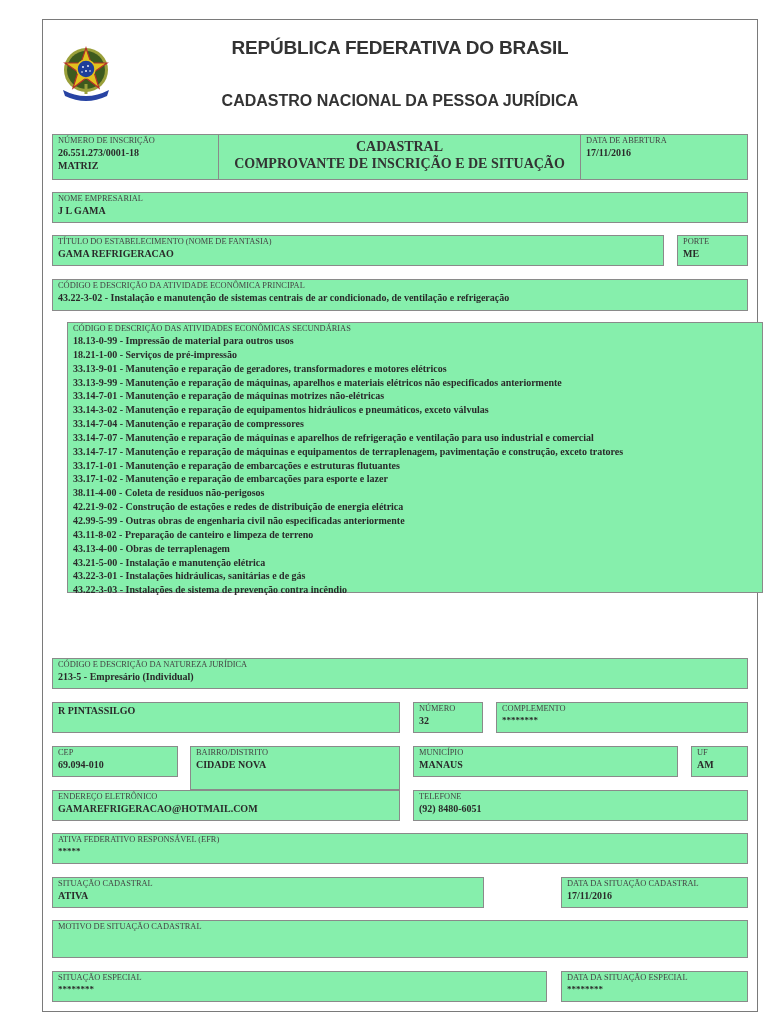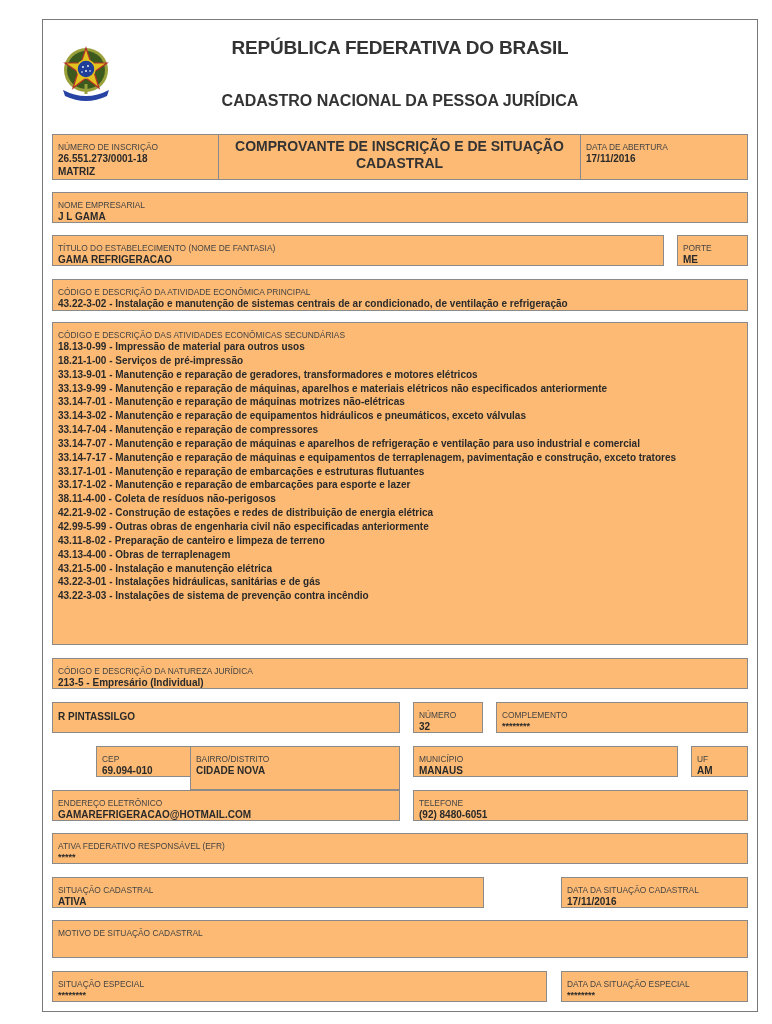--- a/index.html
+++ b/index.html
@@ -6,21 +6,21 @@
     body { width: 772px; height: 1024px; position: relative; overflow: hidden;
            font-family: "Liberation Sans", sans-serif; color: #222; }
     .page { position: absolute; left: 42px; top: 19px; width: 716px; height: 993px;
             border: 1px solid #7a7a7a; box-sizing: border-box; background: #fff; }
     .coat { position: absolute; left: 57px; top: 44px; width: 58px; height: 60px; }
     .h1 { position: absolute; left: 200px; top: 37px; width: 400px; text-align: center;
           font-weight: bold; font-size: 19px; color: #333; letter-spacing: -0.2px; }
     .h2 { position: absolute; left: 190px; top: 92px; width: 420px; text-align: center;
           font-weight: bold; font-size: 16px; color: #333; }
     .box { position: absolute; border: 1px solid #8a8a8a; box-sizing: border-box;
-           padding: 7px 5px 0 5px; background: #fdba74; }
+           padding: 1px 5px 0 5px; background: #86efac; font-family: Liberation Serif, serif; }
     .lbl { font-size: 8.4px; color: #444; line-height: 10px; white-space: nowrap; }
     .val { font-size: 10px; font-weight: bold; color: #2a2a2a; line-height: 13px; white-space: nowrap; }
     .val.small { font-size: 9px; }
     .title-box { text-align: center; font-weight: bold; font-size: 14px; color: #333; line-height: 17px;
                  padding-top: 3px; }
     .sec-list { list-style: none; margin: 0; padding: 0; }
     .sec-list li { font-size: 10px; font-weight: bold; color: #2a2a2a; line-height: 13.85px; }
   </style>
 </head>
 <body>
@@ -47,22 +47,22 @@
 
 <div class="h1">REPÚBLICA FEDERATIVA DO BRASIL</div>
 <div class="h2">CADASTRO NACIONAL DA PESSOA JURÍDICA</div>
 
 <div class="box" style="left:52px; top:134px; width:167px; height:46px;">
   <div class="lbl">NÚMERO DE INSCRIÇÃO</div>
   <div class="val">26.551.273/0001-18</div>
   <div class="val">MATRIZ</div>
 </div>
 <div class="box title-box" style="left:218px; top:134px; width:363px; height:46px;">
+  <div>CADASTRAL</div>
   <div>COMPROVANTE DE INSCRIÇÃO E DE SITUAÇÃO</div>
-  <div>CADASTRAL</div>
 </div>
 <div class="box" style="left:580px; top:134px; width:168px; height:46px;">
   <div class="lbl">DATA DE ABERTURA</div>
   <div class="val">17/11/2016</div>
 </div>
 
 <div class="box" style="left:52px; top:192px; width:696px; height:31px;">
   <div class="lbl">NOME EMPRESARIAL</div>
   <div class="val">J L GAMA</div>
 </div>
@@ -74,21 +74,21 @@
 <div class="box" style="left:677px; top:235px; width:71px; height:31px;">
   <div class="lbl">PORTE</div>
   <div class="val">ME</div>
 </div>
 
 <div class="box" style="left:52px; top:279px; width:696px; height:32px;">
   <div class="lbl">CÓDIGO E DESCRIÇÃO DA ATIVIDADE ECONÔMICA PRINCIPAL</div>
   <div class="val">43.22-3-02 - Instalação e manutenção de sistemas centrais de ar condicionado, de ventilação e refrigeração</div>
 </div>
 
-<div class="box" style="left:52px; top:322px; width:696px; height:323px;">
+<div class="box" style="left:67px; top:322px; width:696px; height:271px;">
   <div class="lbl">CÓDIGO E DESCRIÇÃO DAS ATIVIDADES ECONÔMICAS SECUNDÁRIAS</div>
   <ul class="sec-list">
     <li style="white-space: normal;">18.13-0-99 - Impressão de material para outros usos</li>
     <li style="white-space: normal;">18.21-1-00 - Serviços de pré-impressão</li>
     <li style="white-space: normal;">33.13-9-01 - Manutenção e reparação de geradores, transformadores e motores elétricos</li>
     <li style="white-space: normal;">33.13-9-99 - Manutenção e reparação de máquinas, aparelhos e materiais elétricos não especificados anteriormente</li>
     <li style="white-space: normal;">33.14-7-01 - Manutenção e reparação de máquinas motrizes não-elétricas</li>
     <li style="white-space: normal;">33.14-3-02 - Manutenção e reparação de equipamentos hidráulicos e pneumáticos, exceto válvulas</li>
     <li style="white-space: normal;">33.14-7-04 - Manutenção e reparação de compressores</li>
     <li style="white-space: normal;">33.14-7-07 - Manutenção e reparação de máquinas e aparelhos de refrigeração e ventilação para uso industrial e comercial</li>
@@ -116,21 +116,21 @@
 </div>
 <div class="box" style="left:413px; top:702px; width:70px; height:31px;">
   <div class="lbl">NÚMERO</div>
   <div class="val">32</div>
 </div>
 <div class="box" style="left:496px; top:702px; width:252px; height:31px;">
   <div class="lbl">COMPLEMENTO</div>
   <div class="val small">********</div>
 </div>
 
-<div class="box" style="left:52px; top:746px; width:126px; height:31px;margin-left:44px;">
+<div class="box" style="left:52px; top:746px; width:126px; height:31px;">
   <div class="lbl">CEP</div>
   <div class="val">69.094-010</div>
 </div>
 <div class="box" style="left:190px; top:746px; width:210px; height:44px;">
   <div class="lbl">BAIRRO/DISTRITO</div>
   <div class="val">CIDADE NOVA</div>
 </div>
 <div class="box" style="left:413px; top:746px; width:265px; height:31px;">
   <div class="lbl">MUNICÍPIO</div>
   <div class="val">MANAUS</div>

